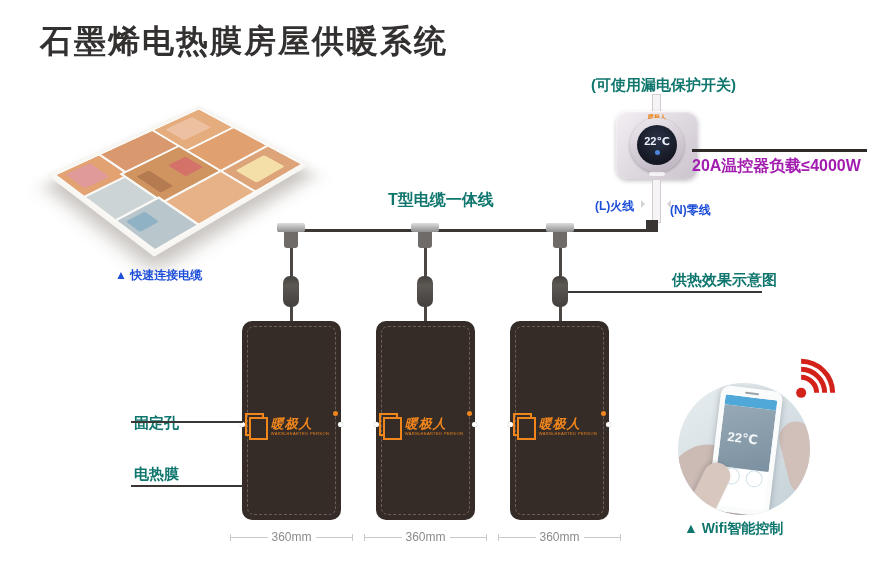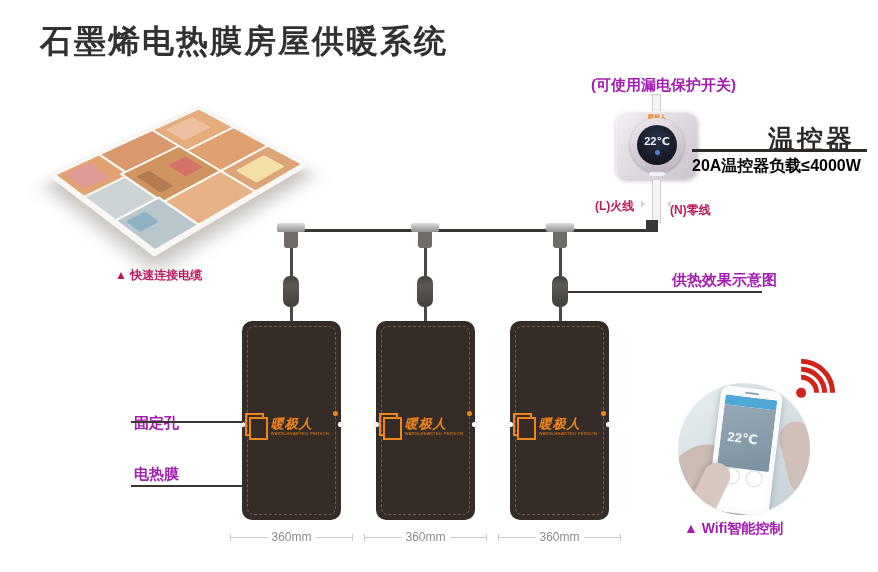--- a/index.html
+++ b/index.html
@@ -1,21 +1,21 @@
 <!DOCTYPE html>
 <html><head>
 <meta charset="utf-8">
 <style>
   html,body{margin:0;padding:0;background:#fff;}
   .canvas{position:relative;width:878px;height:572px;background:#fff;overflow:hidden;
           font-family:"Liberation Sans","DejaVu Sans",sans-serif;color:#363230;}
   .abs{position:absolute;}
   .title{font-size:32px;font-weight:800;letter-spacing:2px;color:#333030;}
-  .lbl{font-size:15px;font-weight:700;color:#a21caf;}
-  .lbl-sm{font-size:12px;font-weight:700;color:#be185d;}
+  .lbl{font-size:15px;font-weight:700;color:#0f766e;}
+  .lbl-sm{font-size:12px;font-weight:700;color:#1d4ed8;}
   .dark-line{background:#3a3633;}
   
   .house{perspective:700px;}
   .floor{position:absolute;left:24px;top:6px;width:200px;height:155px;background:#f7f3ee;
          border:4px solid #f8f6f3;transform:rotateX(55deg) rotateZ(-42deg);
          box-shadow:-12px 14px 18px rgba(110,100,90,.38);}
   .room{position:absolute;border:3px solid #faf8f5;box-sizing:border-box;}
   .furn{position:absolute;border-radius:2px;}
   
   .thermo{left:616px;top:111px;width:82px;height:68px;border-radius:12px;
@@ -75,21 +75,21 @@
   .thumb{position:absolute;left:18px;bottom:-6px;width:27px;height:60px;background:#d8c7bf;
          border-radius:14px;transform:rotate(26deg);box-shadow:-2px 0 4px rgba(60,60,70,.2);}
   
   .wifi{left:788px;top:350px;width:56px;height:56px;transform:rotate(45deg);}
   .wifi-dot{position:absolute;left:23px;bottom:2px;width:10px;height:10px;border-radius:50%;background:#d2221a;}
   .wifi-arc{position:absolute;border:5px solid transparent;border-top-color:#d2221a;border-radius:50%;}
   .wa1{left:10px;bottom:-11px;width:26px;height:26px;}
   .wa2{left:2px;bottom:-19px;width:42px;height:42px;}
   .wa3{left:-6px;bottom:-27px;width:58px;height:58px;}
   .thermo-lbl{font-size:26px;font-weight:800;color:#2e2a28;letter-spacing:3px;}
-  .spec{font-size:16px;font-weight:700;color:#000000;}
+  .spec{font-size:16px;font-weight:700;color:#a21caf;}
 </style>
 </head>
 <body>
 
 <div class="canvas">
 
   <div class="abs title" style="left:40px;top:20px;">石墨烯电热膜房屋供暖系统</div>
 
   <div class="abs house" style="left:52px;top:82px;width:245px;height:185px;">
     <div class="floor">
@@ -119,30 +119,30 @@
     <div class="thermo-brand">暖极人</div>
     <div class="thermo-ring">
       <div class="thermo-screen">
         <div class="thermo-temp">22℃</div>
         <div class="thermo-dot"></div>
       </div>
     </div>
     <div class="thermo-slot"></div>
   </div>
 
-  <div class="abs thermo-lbl" style="left:768px;top:122px;">温控器</div>
   <div class="abs" style="left:692px;top:149px;width:175px;height:3px;background:#2e2a28;"></div>
   <div class="abs spec" style="left:692px;top:156px;">20A温控器负载≤4000W</div>
 
   <div class="abs wire-white" style="left:652px;top:179px;width:7px;height:42px;"></div>
   <div class="abs chev" style="left:641px;top:200px;border-left-color:#d6d2d5;"></div>
   <div class="abs chev" style="left:663px;top:200px;border-right-color:#d6d2d5;"></div>
   <div class="abs lbl-sm" style="left:595px;top:198px;">(L)火线</div>
   <div class="abs lbl-sm" style="left:670px;top:202px;">(N)零线</div>
 
+  <div class="abs lbl" style="left:388px;top:190px;font-size:16px;">T型电缆一体线</div>
   <div class="abs dark-line" style="left:278px;top:229px;width:380px;height:3px;"></div>
   <div class="abs dark-line" style="left:646px;top:220px;width:12px;height:12px;"></div>
 
   <div class="abs tbar" style="left:277px;top:223px;"></div>
   <div class="abs stub" style="left:284px;top:232px;"></div>
   <div class="abs thinline" style="left:290px;top:248px;height:28px;"></div>
   <div class="abs capsule" style="left:283px;top:276px;"></div>
   <div class="abs thinline" style="left:290px;top:307px;height:14px;"></div>
 
   <div class="abs tbar" style="left:411px;top:223px;"></div>

